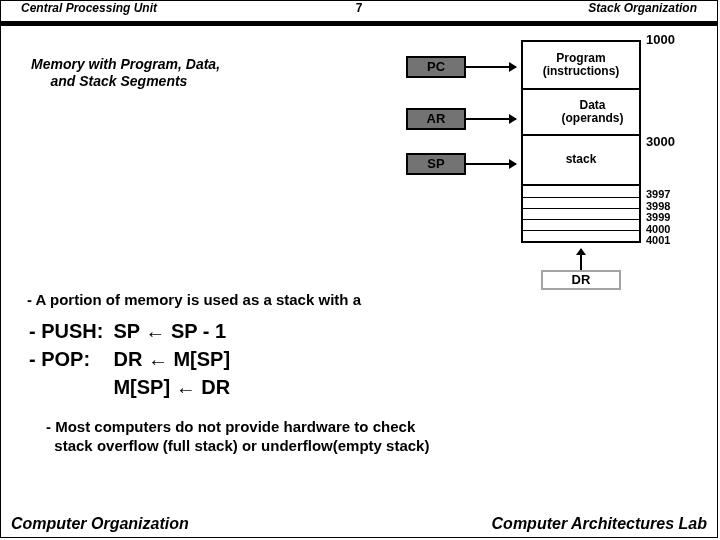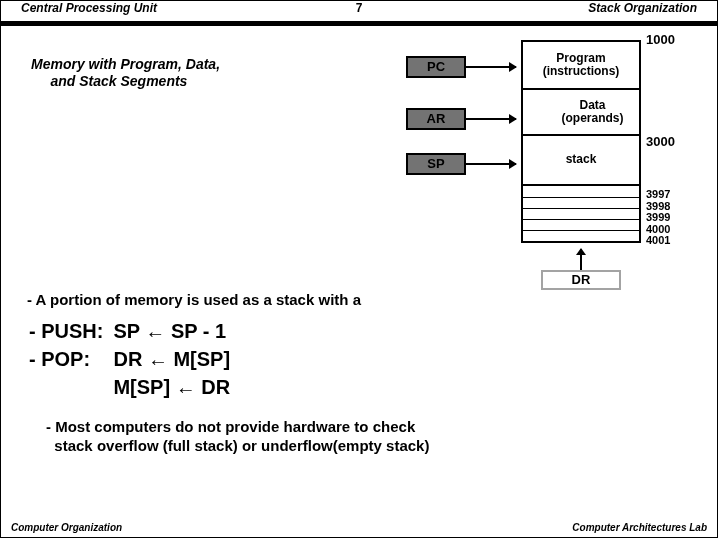--- a/index.html
+++ b/index.html
@@ -189,21 +189,21 @@
     width: 560px;
     margin-left: 19px;
   }
   .footer-row {
     position: absolute;
     bottom: 4px;
     left: 0;
     width: 100%;
     display: flex;
     justify-content: space-between;
-    font-size: 10px;
+    font-size: 16px;
     font-weight: bold;
     font-style: italic;
     padding: 0 10px;
   }
 </style>
 </head>
 <body>
 
 <div class="slide">
 

